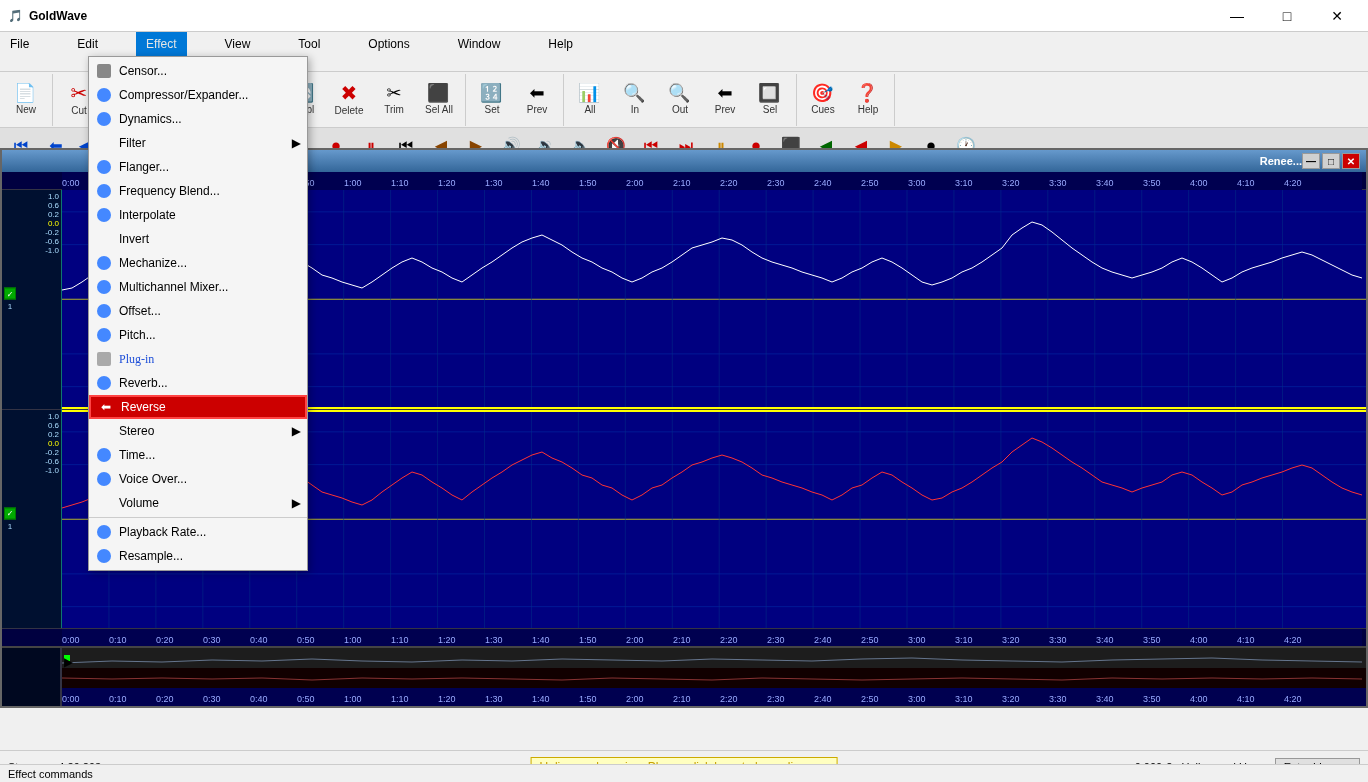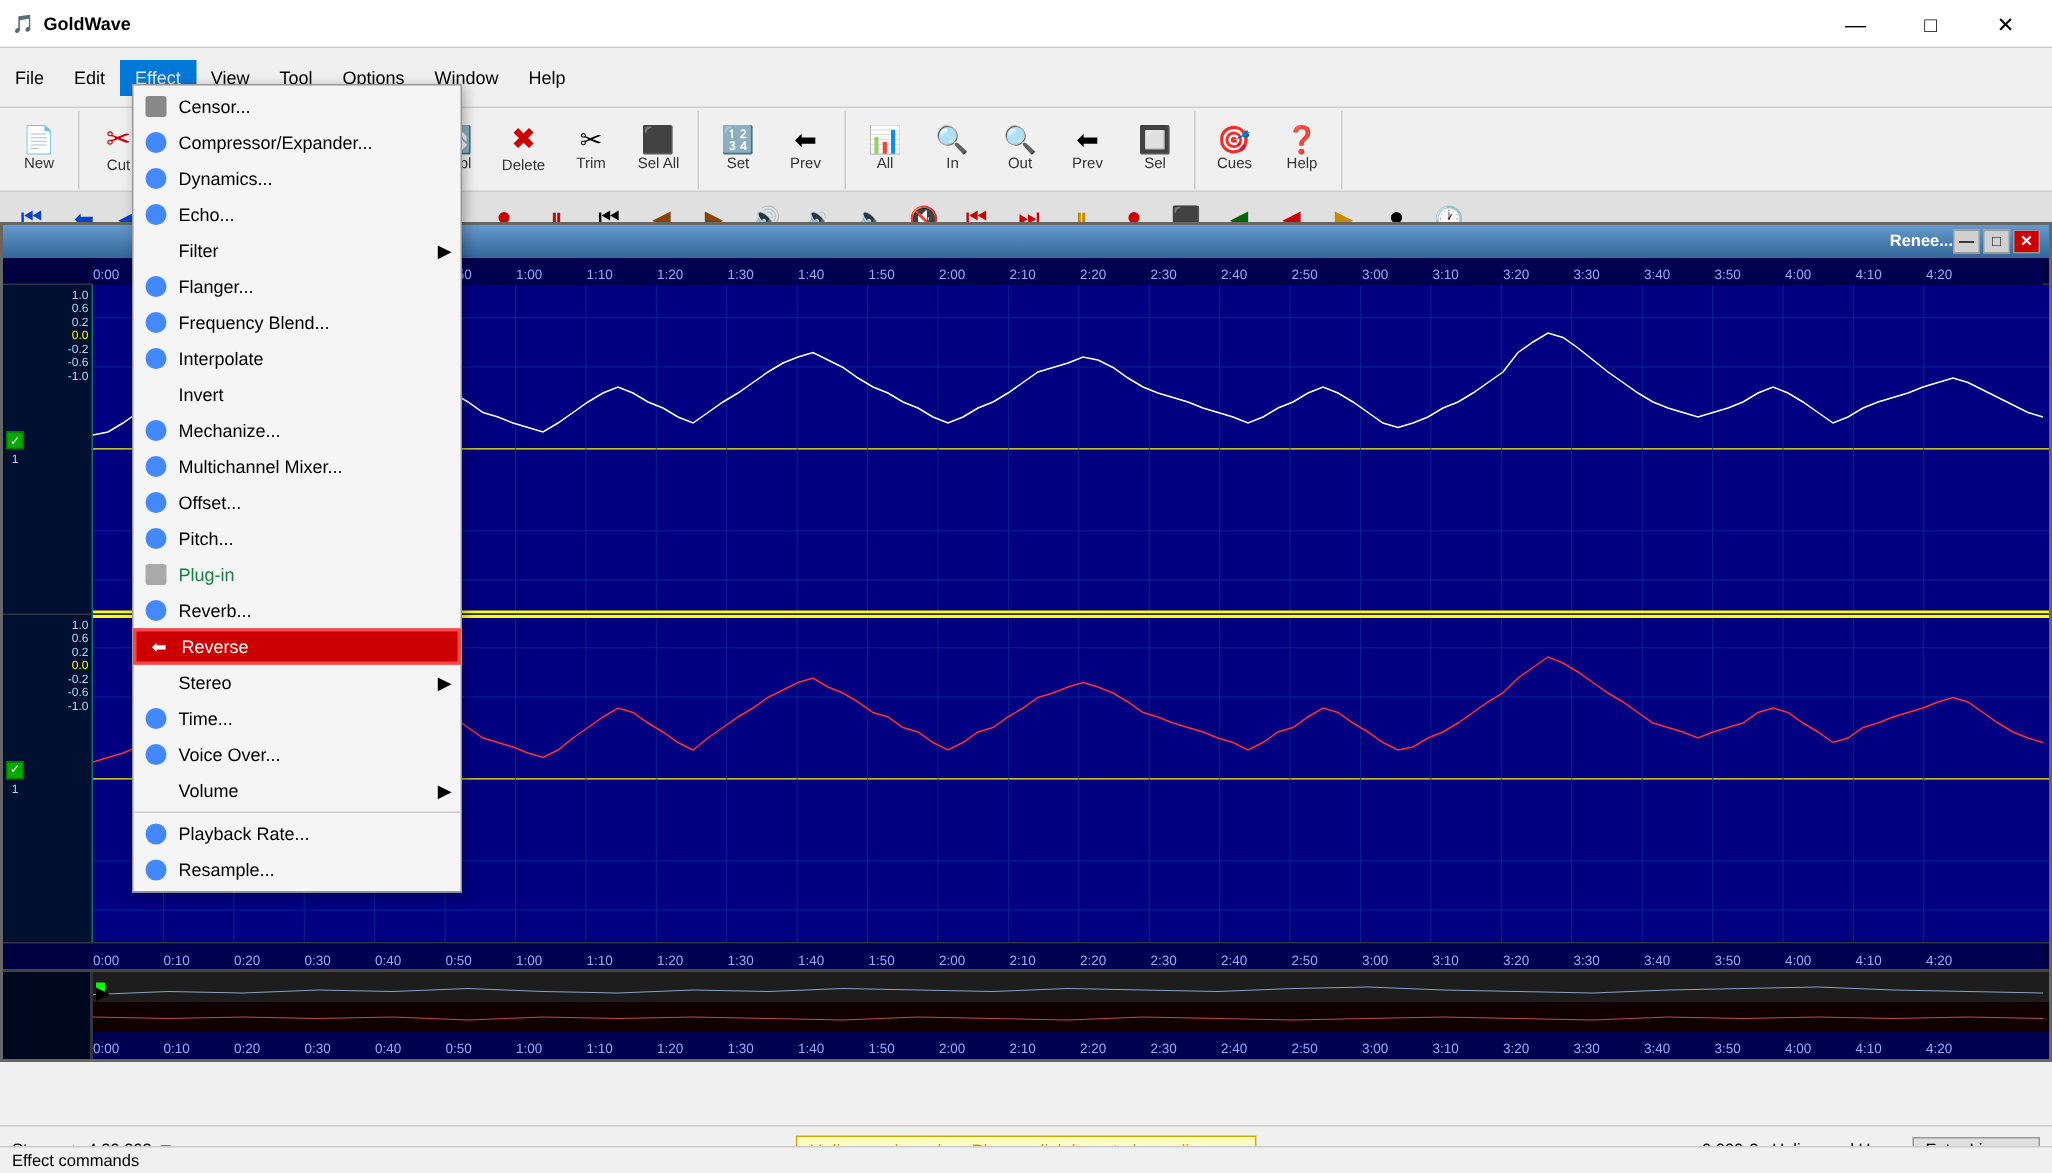--- a/index.html
+++ b/index.html
@@ -5,21 +5,21 @@
     * { margin: 0; padding: 0; box-sizing: border-box; }
     body { width: 1368px; height: 782px; background: #f0f0f0; font-family: 'Segoe UI', Arial, sans-serif; font-size: 12px; overflow: hidden; position: relative; }
 
     
     #titlebar { background: #fff; height: 32px; display: flex; align-items: center; padding: 0 8px; border-bottom: 1px solid #ccc; justify-content: space-between; }
     #titlebar-left { display: flex; align-items: center; gap: 6px; font-size: 12px; font-weight: bold; }
     #titlebar-controls { display: flex; gap: 4px; }
     .title-btn { width: 46px; height: 32px; border: none; background: transparent; cursor: pointer; font-size: 14px; display: flex; align-items: center; justify-content: center; }
 
     
-    #menubar { background: #f0f0f0; height: 40px; display: flex; align-items: center; border-bottom: 1px solid #ccc; }
+    #menubar { background: #f0f0f0; height: 40px; display: flex; align-items: flex-start; border-bottom: 1px solid #ccc; gap: 28px; }
     .menu-item { padding: 2px 10px; cursor: pointer; height: 24px; display: flex; align-items: center; font-size: 12px; }
     .menu-item:hover, .menu-item.active { background: #0078d7; color: #e5e5e5; }
 
     
     #toolbar { background: #f0f0f0; height: 56px; display: flex; align-items: center; padding: 2px 4px; border-bottom: 1px solid #ccc; gap: 2px; }
     .tb-group { display: flex; align-items: center; gap: 1px; border-right: 1px solid #ccc; padding-right: 4px; margin-right: 2px; height: 52px; }
     .tb-btn { display: flex; flex-direction: column; align-items: center; justify-content: center; width: 44px; height: 50px; border: 1px solid transparent; cursor: pointer; background: transparent; font-size: 10px; gap: 2px; border-radius: 2px; }
     .tb-icon { font-size: 18px; line-height: 1; }
     .tb-label { font-size: 10px; color: #333; }
 
@@ -489,26 +489,20 @@
       </span>
     <span>Compressor/Expander...</span>
   </div>
   <div class="menu-entry">
     <span class="icon-left">
         <span style="width:14px;height:14px;background:#4488ff;border-radius:50%;display:inline-block;"></span>
       </span>
     <span>Dynamics...</span>
   </div>
   <div class="menu-entry">
-    <span class="icon-left">
-        <span style="width:14px;height:14px;background:#4488ff;border-radius:50%;display:inline-block;"></span>
-      </span>
-    <span>Echo...</span>
-  </div>
-  <div class="menu-entry">
     <span class="icon-left"></span>
     <span>Filter</span>
     <span class="has-sub">▶</span>
   </div>
   <div class="menu-entry">
     <span class="icon-left">
         <span style="width:14px;height:14px;background:#4488ff;border-radius:50%;display:inline-block;"></span>
       </span>
     <span>Flanger...</span>
   </div>
@@ -545,21 +539,21 @@
         <span style="width:14px;height:14px;background:#4488ff;border-radius:50%;display:inline-block;"></span>
       </span>
     <span>Offset...</span>
   </div>
   <div class="menu-entry">
     <span class="icon-left">
         <span style="width:14px;height:14px;background:#4488ff;border-radius:50%;display:inline-block;"></span>
       </span>
     <span>Pitch...</span>
   </div>
-  <div class="menu-entry" style="color:#15803d;">
+  <div class="menu-entry" style="color:#1d4ed8;font-family:Liberation Serif, serif;">
     <span class="icon-left">
         <span style="width:14px;height:14px;background:#aaa;border-radius:2px;display:inline-block;"></span>
       </span>
     <span>Plug-in</span>
   </div>
   <div class="menu-entry">
     <span class="icon-left">
         <span style="width:14px;height:14px;background:#4488ff;border-radius:50%;display:inline-block;"></span>
       </span>
     <span>Reverb...</span>

